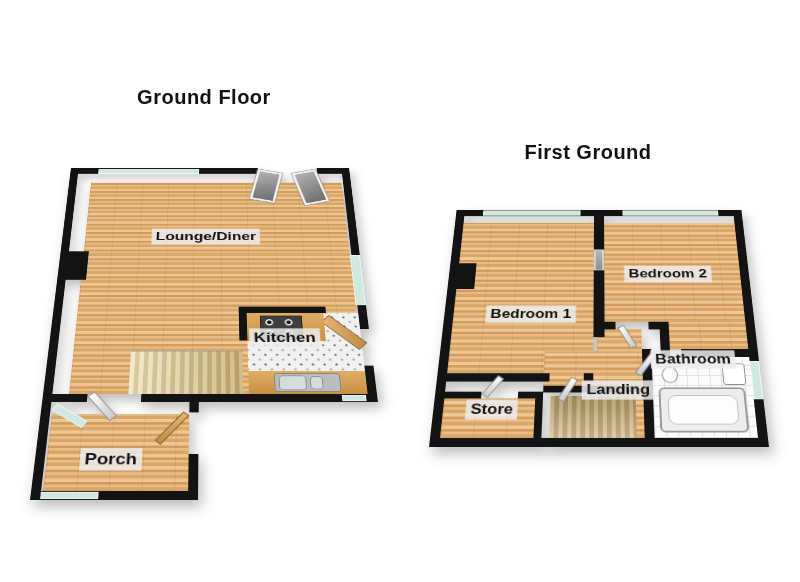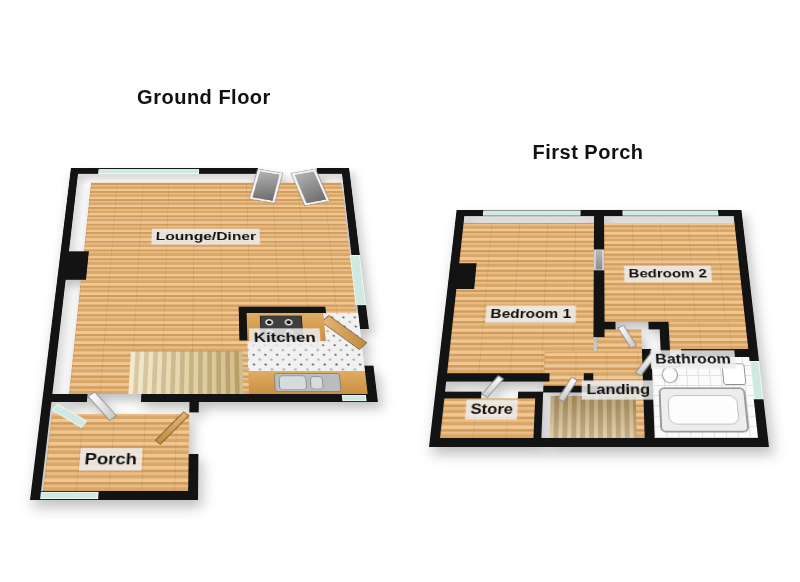--- a/index.html
+++ b/index.html
@@ -77,21 +77,21 @@
     font-weight:bold;white-space:nowrap;color:#111;
     padding:0 5px;line-height:1.35;
   }
   .lbl-g{font-size:19px;}
   .lbl-f{font-size:17px;}
 </style>
 </head>
 <body>
 
 <div class="floor-title" style="left:204px;top:86px;">Ground Floor</div>
-<div class="floor-title" style="left:588px;top:141px;">First Porch</div>
+<div class="floor-title" style="left:588px;top:141px;">First Ground</div>
 
 <div class="plan" style="left:30px;top:30px;width:360px;height:470px;">
 
   <div class="floor-wood" style="left:28px;top:26px;width:320px;height:319px;"></div>
   <div class="floor-tile" style="left:222px;top:235px;width:128px;height:110px;"></div>
   <div class="floor-wood" style="left:12px;top:370px;width:146px;height:90px;"></div>
   <div class="stairs" style="left:92px;top:288px;width:124px;height:57px;"></div>
 
   <div class="wall" style="left:0;top:0;width:242px;height:10px;"></div>
   <div class="wall" style="left:318px;top:0;width:42px;height:10px;"></div>

